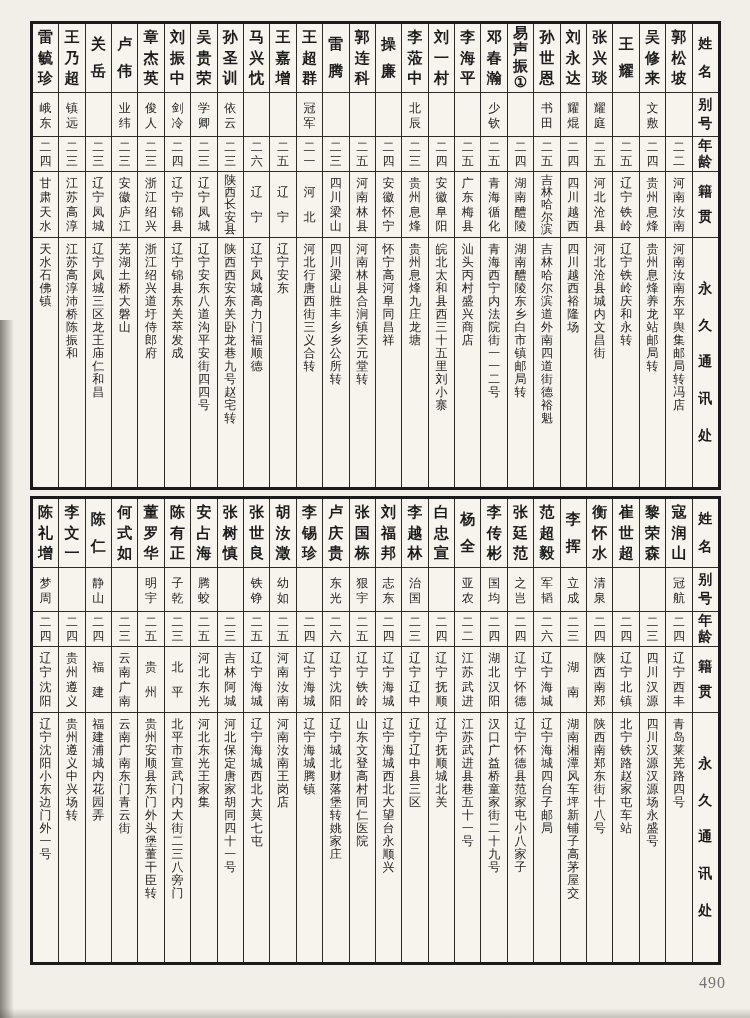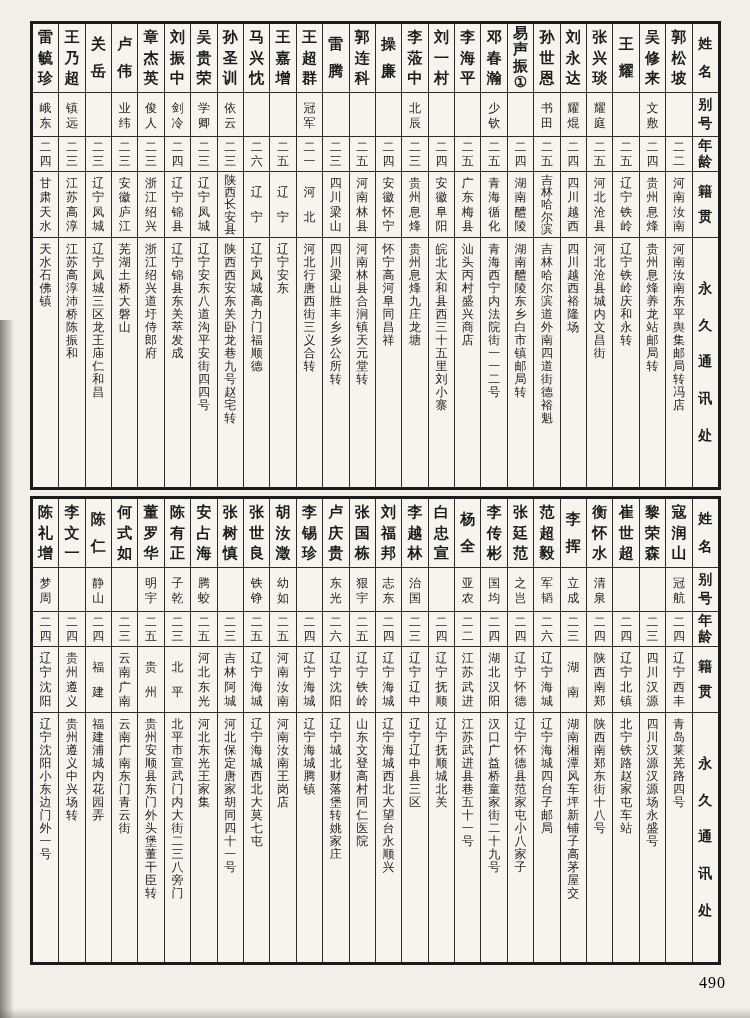--- a/index.html
+++ b/index.html
@@ -45,21 +45,21 @@
   .cell.c-native{height:66px;justify-content:space-evenly;font-size:12px;padding:2px 0;}
   .cell.c-address{flex:1;border-bottom:none;justify-content:flex-start;gap:1px;font-size:12px;padding-top:5px;}
   .col.header-col .cell{font-weight:bold;}
   .col.header-col .c-name,.col.header-col .c-alias,
   .col.header-col .c-age,.col.header-col .c-native{font-size:14px;justify-content:space-evenly;}
   .col.header-col .c-alias{height:44px;padding:4px 0;}
   .col.header-col .c-age{height:35px;padding:2px 0;}
   .col.header-col .c-address{justify-content:space-evenly;font-size:14px;padding:22px 0;}
   .page-number{
     position:absolute;right:24px;bottom:26px;
-    font-size:16px;letter-spacing:1px;color:#000000;
+    font-size:16px;letter-spacing:1px;color:#737373;
   }
 </style>
 </head>
 <body>
 
 <div class="scan-shadow-left"></div>
 <div class="scan-shadow-bottom"></div>
 
 <div id="table-top" class="dir-table">
     <div class="col header-col">

